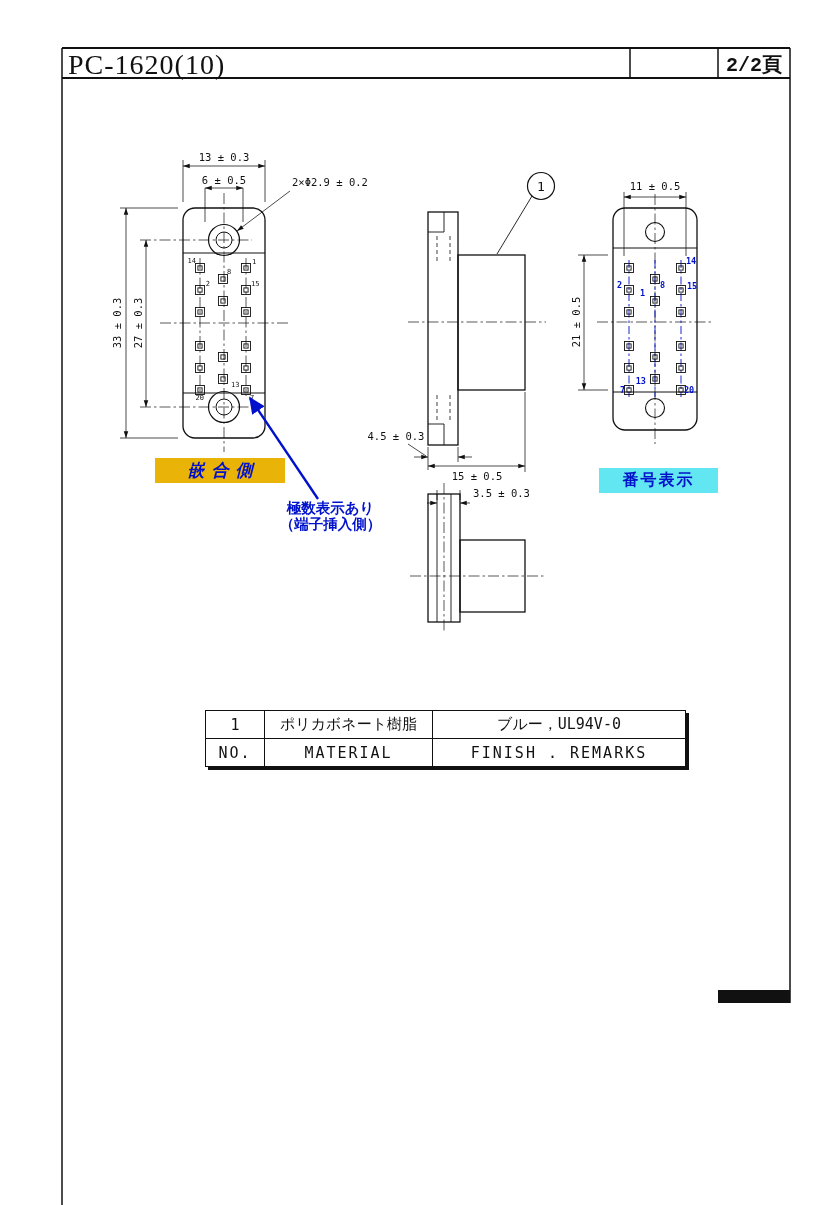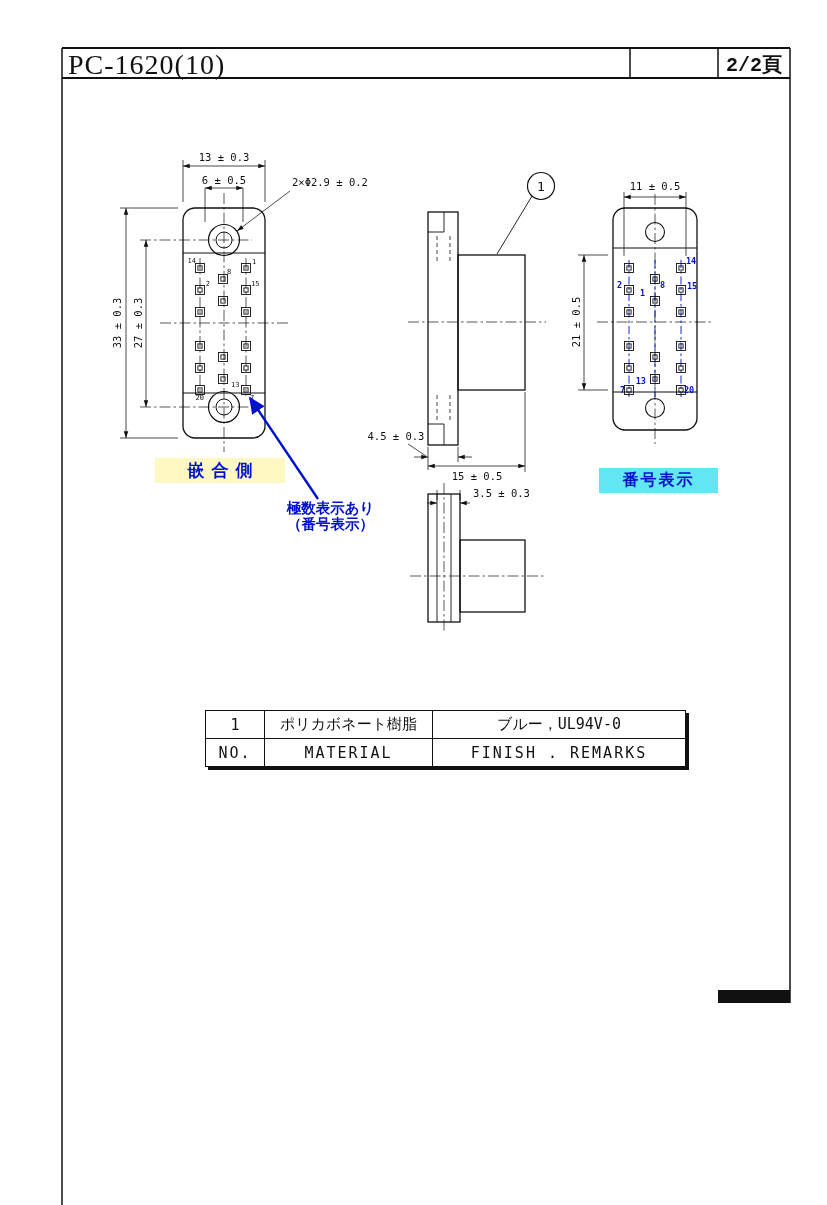--- a/index.html
+++ b/index.html
@@ -231,26 +231,26 @@
     </g>
     <text class="dtxt" x="655" y="190" text-anchor="middle">11 ± 0.5</text>
     <text class="dtxt" x="580" y="322" text-anchor="middle" transform="rotate(-90 580 322)">21 ± 0.5</text>
 
     <line x1="318" y1="499" x2="250" y2="398" stroke="#0011cc" stroke-width="2.4" marker-end="url(#arrB)"></line>
   </svg>
 
   <div class="title-text">PC-1620(10)</div>
   <div class="page-text">2/2頁</div>
 
-  <div class="cyan-label l1" style="background:#fef9c3;">嵌合側</div>
+  <div class="cyan-label l1" style="background:#eab308;font-style:italic;">嵌合側</div>
   <div class="cyan-label l2" style="background:#62e6f2;">番号表示</div>
 
   <div class="blue-note">
     <div>極数表示あり</div>
-    <div>（番号表示）</div>
+    <div>（端子挿入側）</div>
   </div>
 
   <table class="bom">
     <tbody>
         <tr>
       <td class="c-no">1</td>
       <td class="c-mat">ポリカボネート樹脂</td>
       <td class="c-fin fin-val">ブルー，UL94V-0</td>
     </tr>
     <tr>

